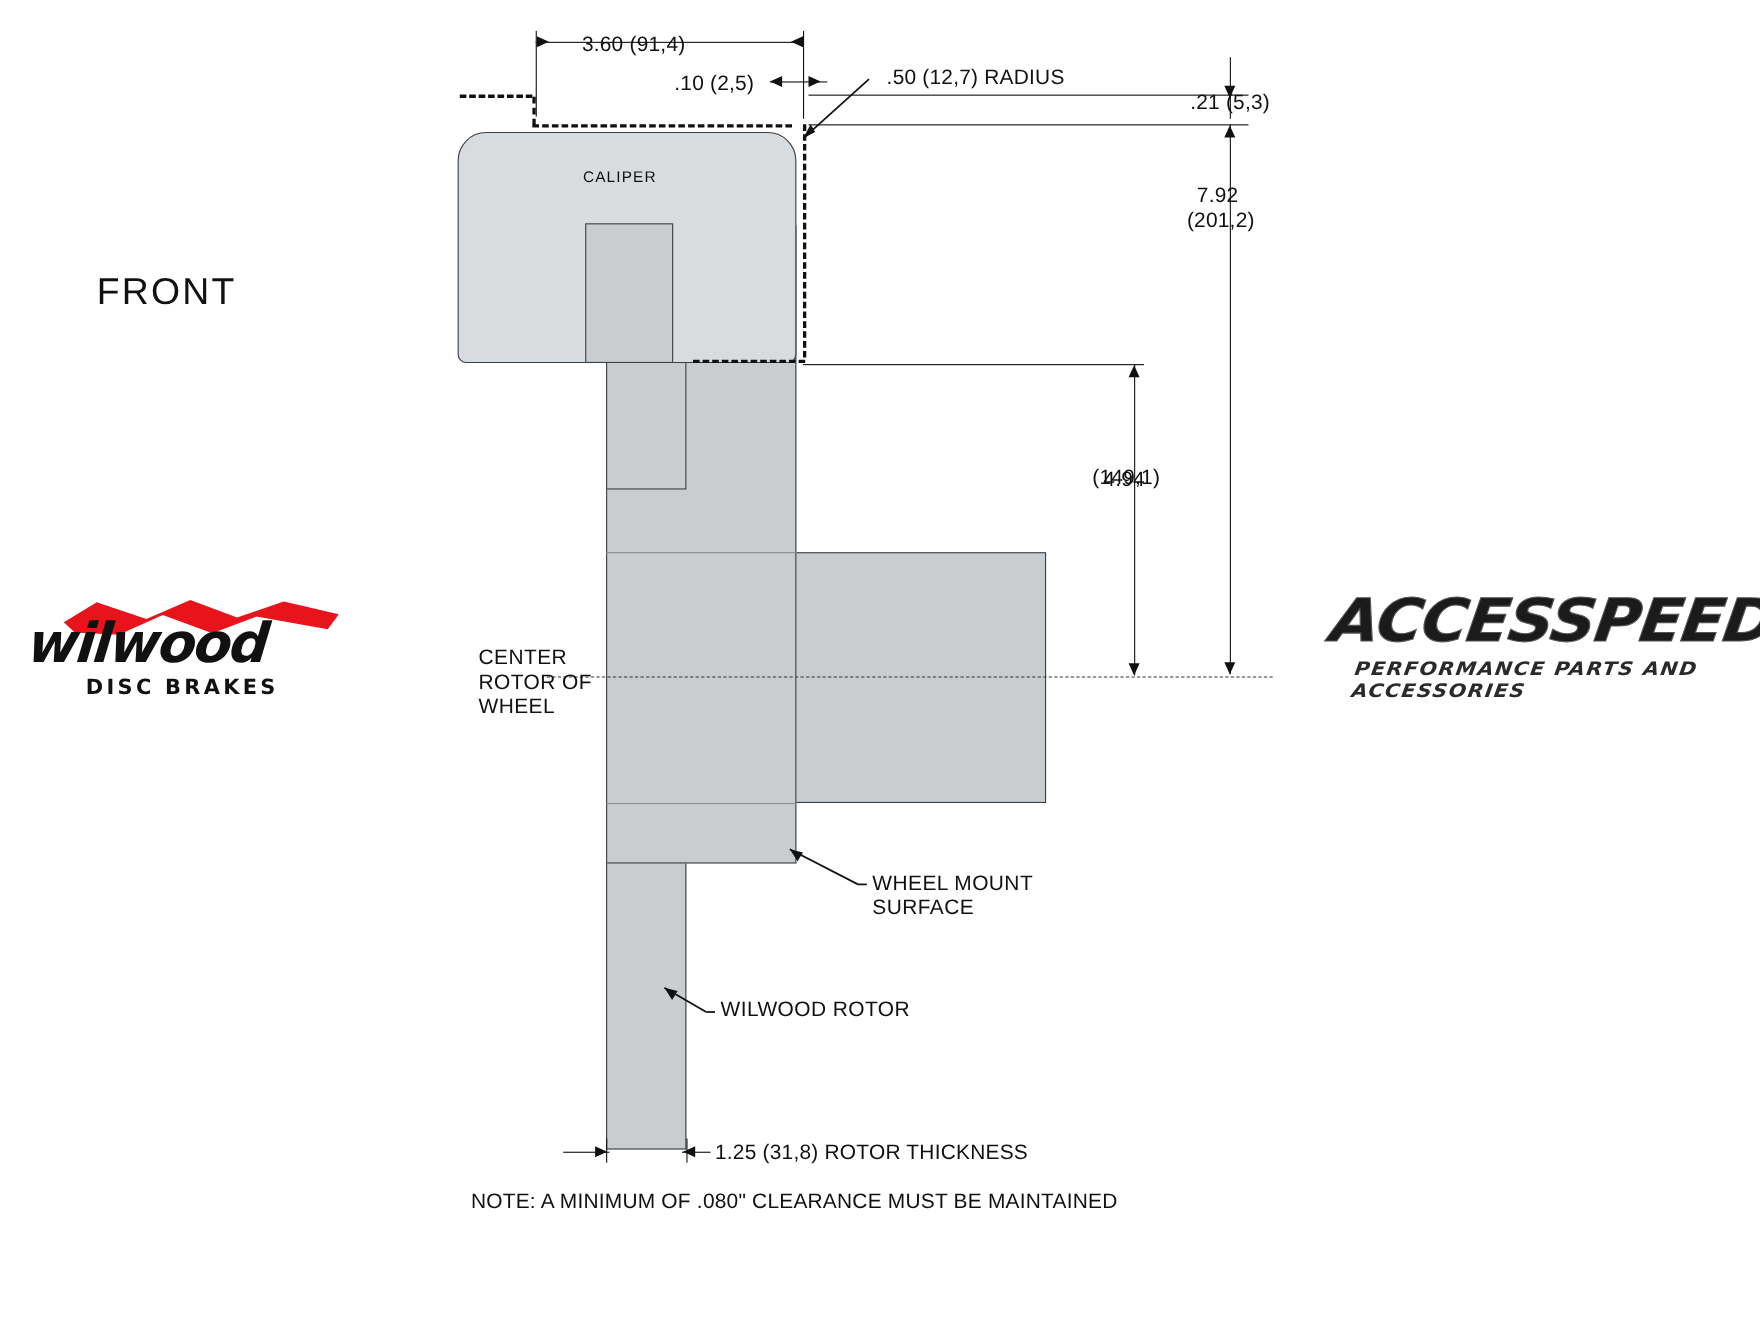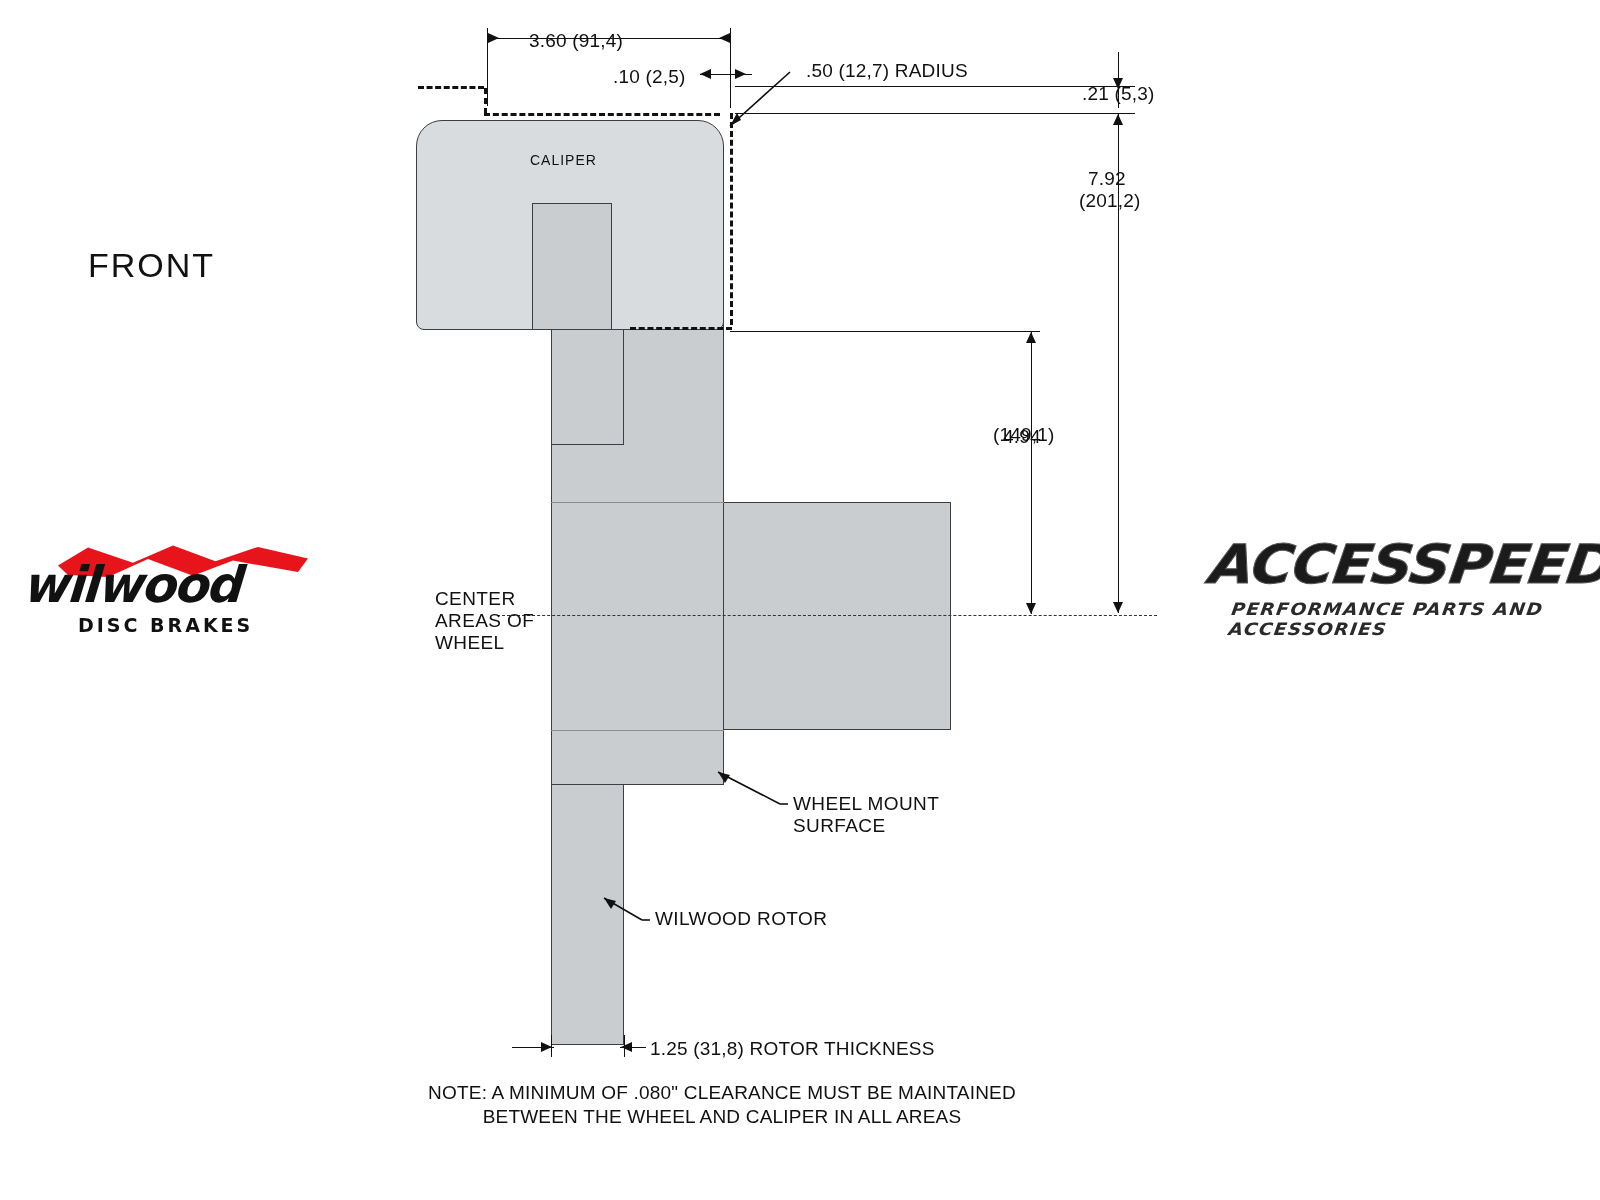--- a/index.html
+++ b/index.html
@@ -180,21 +180,21 @@
   <div class="part" style="left:532px; top:203px; width:80px; height:127px; background:#c9cdd0;"></div>
 
   <div class="dashheavy" style="left:418px; top:86px; width:66px;"></div>
   <div class="dashheavy" style="left:484px; top:113px; width:236px;"></div>
   <div class="dashheavy-v" style="left:730px; top:113px; height:212px;"></div>
   <div class="dashheavy" style="left:630px; top:327px; width:102px;"></div>
   <div class="dashheavy-v" style="left:484px; top:88px; height:26px;"></div>
 
   <div class="centerline" style="left:497px; top:615px; width:660px;"></div>
   <div class="txt label" style="left:435px; top:588px;text-align:center;">CENTER</div>
-  <div class="txt label" style="left:435px; top:610px;">AREAS OF</div>
+  <div class="txt label" style="left:435px; top:610px;">ROTOR OF</div>
   <div class="txt label" style="left:435px; top:632px;">WHEEL</div>
 
   <div class="hline thin" style="left:551px; top:502px; width:173px; border-top:1px solid #8a8f93;"></div>
   <div class="hline thin" style="left:551px; top:730px; width:173px; border-top:1px solid #8a8f93;"></div>
 
   <div class="vline" style="left:487px; top:28px; height:78px;"></div>
   <div class="vline" style="left:730px; top:28px; height:80px;"></div>
   <div class="hline" style="left:487px; top:38px; width:243px;"></div>
   <div class="arrow ar-right" style="left:488px; top:33px;"></div>
   <div class="arrow ar-left" style="left:719px; top:33px;"></div>
@@ -247,21 +247,20 @@
 
   <div class="vline" style="left:551px; top:1035px; height:22px;"></div>
   <div class="vline" style="left:624px; top:1035px; height:22px;"></div>
   <div class="hline" style="left:512px; top:1047px; width:42px;"></div>
   <div class="hline" style="left:620px; top:1047px; width:26px;"></div>
   <div class="arrow ar-right" style="left:541px; top:1042px;"></div>
   <div class="arrow ar-left" style="left:621px; top:1042px;"></div>
   <div class="txt dim" style="left:650px; top:1038px;">1.25 (31,8) ROTOR THICKNESS</div>
 
   <div class="txt note" style="left:412px; top:1082px; width:620px;">NOTE: A MINIMUM OF .080" CLEARANCE MUST BE MAINTAINED</div>
-  <div class="txt note" style="left:412px; top:1106px; width:620px;">BETWEEN THE WHEEL AND CALIPER IN ALL AREAS</div>
 
   <div class="wilwood-logo">
     <div class="wilwood-swoosh"></div>
     <div class="wilwood-word">wilwood</div>
     <div class="wilwood-sub">DISC BRAKES</div>
   </div>
 
   <div class="accesspeed-logo">
     <div class="accesspeed-word">ACCESSPEED</div>
     <div class="accesspeed-sub">PERFORMANCE PARTS AND ACCESSORIES</div>

